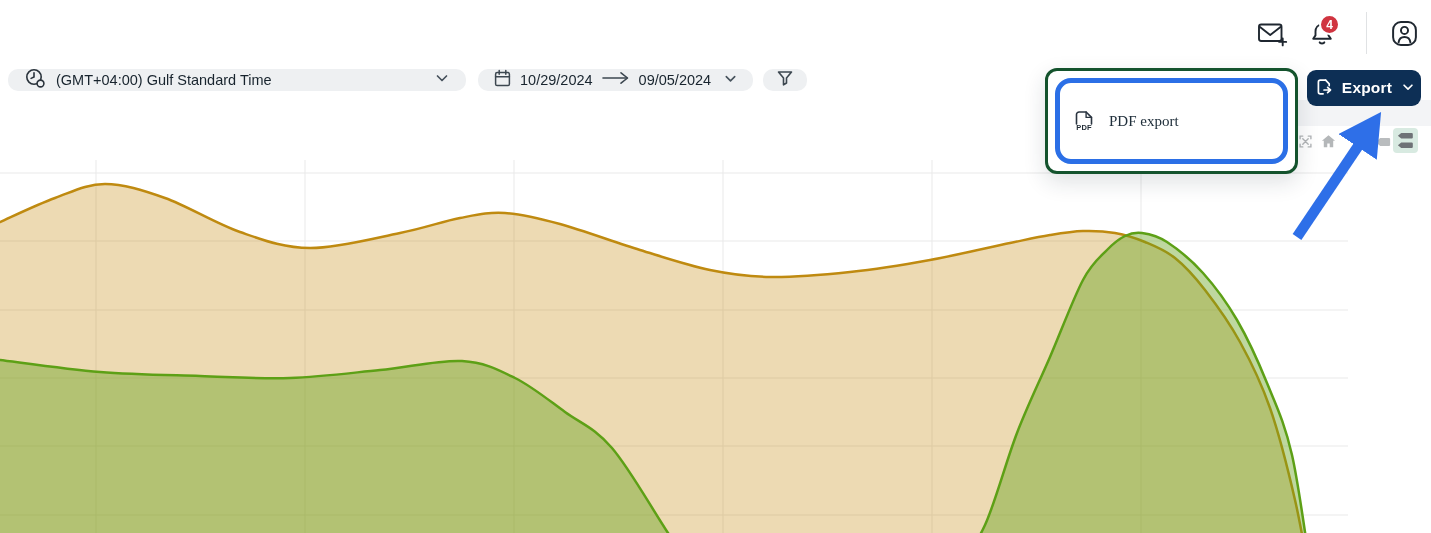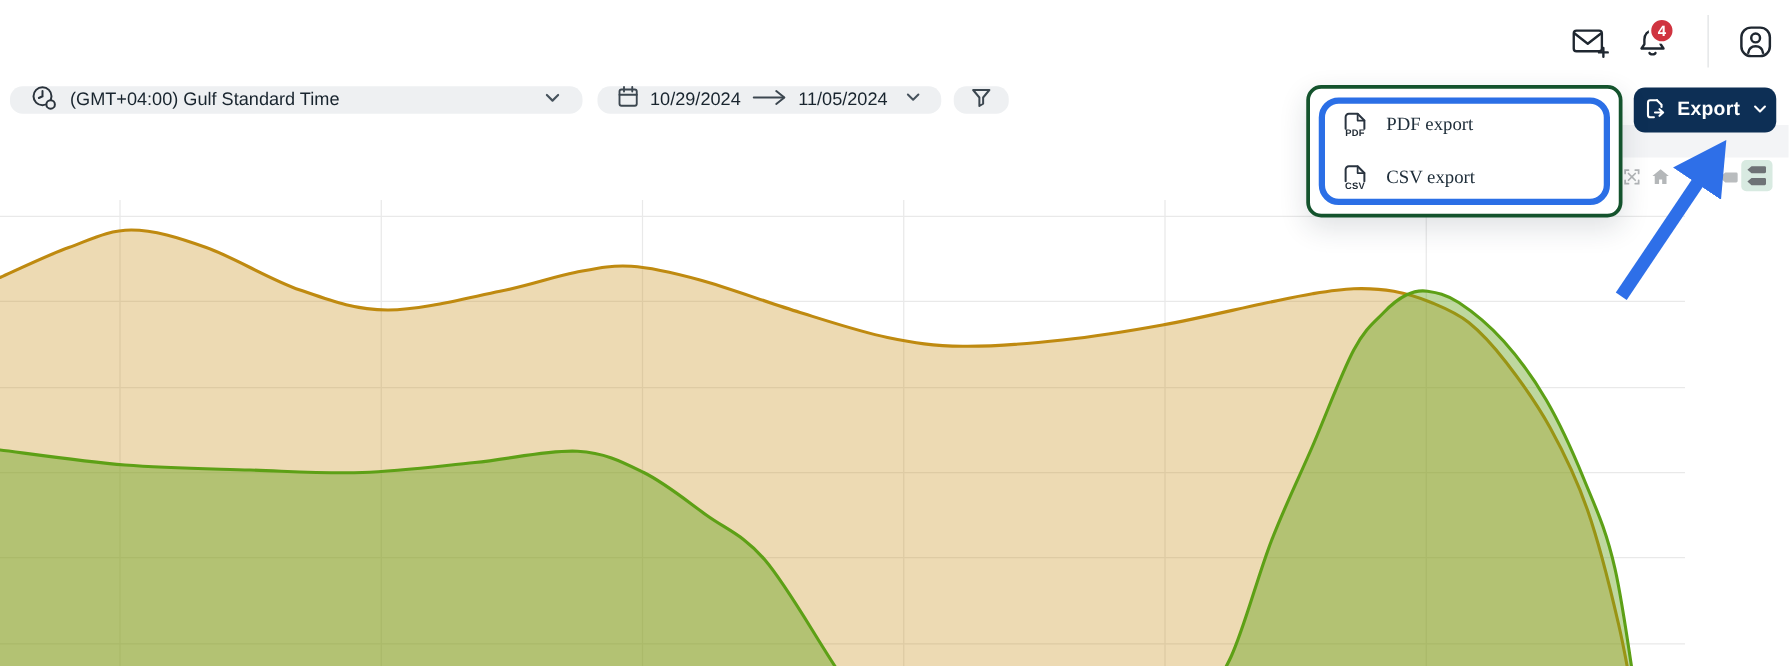--- a/index.html
+++ b/index.html
@@ -158,21 +158,21 @@
       <path d="M6.2,1.6 v3.6 M12.8,1.6 v3.6 M2.6,7.8 h13.8"></path>
     </svg>
   </span>
   <span class="pill-text">10/29/2024</span>
   <span class="mh8">
     <svg width="30" height="14" viewBox="0 0 30 14" fill="none" stroke="#3c4750" stroke-width="1.6" stroke-linecap="round" stroke-linejoin="round">
       <line x1="2" y1="7" x2="26" y2="7"></line>
       <polyline points="20,1.8 26.5,7 20,12.2"></polyline>
     </svg>
   </span>
-  <span class="pill-text">11/05/2024</span>
+  <span class="pill-text">09/05/2024</span>
   <span class="spacer"></span>
   <span>
     <svg width="15" height="15" viewBox="0 0 16 16" fill="none" stroke="#46525c" stroke-width="1.7" stroke-linecap="round" stroke-linejoin="round">
       <polyline points="3.5,6 8,10.5 12.5,6"></polyline>
     </svg>
   </span>
 </div>
 
 <div class="pill pill-filter">
   <span>
@@ -206,30 +206,20 @@
     <div class="menu-item">
       <span class="file-icon">
         <svg width="20" height="15" viewBox="0 0 20 15" fill="none" stroke="#2a3440" stroke-width="1.6" stroke-linejoin="round" stroke-linecap="round">
           <path d="M2.5,14 V4.6 a2.6,2.6 0 0 1 2.6,-2.6 h7 l5.4,5.4 V14"></path>
           <path d="M12.1,2 v5.4 h5.4" stroke-width="1.4"></path>
         </svg>
         <span class="file-label">PDF</span>
       </span>
       <span class="txt">PDF export</span>
     </div>
-    <div class="menu-item">
-      <span class="file-icon">
-        <svg width="20" height="15" viewBox="0 0 20 15" fill="none" stroke="#2a3440" stroke-width="1.6" stroke-linejoin="round" stroke-linecap="round">
-          <path d="M2.5,14 V4.6 a2.6,2.6 0 0 1 2.6,-2.6 h7 l5.4,5.4 V14"></path>
-          <path d="M12.1,2 v5.4 h5.4" stroke-width="1.4"></path>
-        </svg>
-        <span class="file-label">CSV</span>
-      </span>
-      <span class="txt">CSV export</span>
-    </div>
   </div>
 </div>
 
 <svg class="arrow-overlay">
   <defs>
     <marker id="ah" markerWidth="4" markerHeight="4.4" refX="1.6" refY="2.2" orient="auto">
       <path d="M0,0 L4,2.2 L0,4.4 Z" fill="#2e6fe8"></path>
     </marker>
   </defs>
   <line x1="1297" y1="237" x2="1367" y2="133" stroke="#2e6fe8" stroke-width="10.5" marker-end="url(#ah)"></line>

